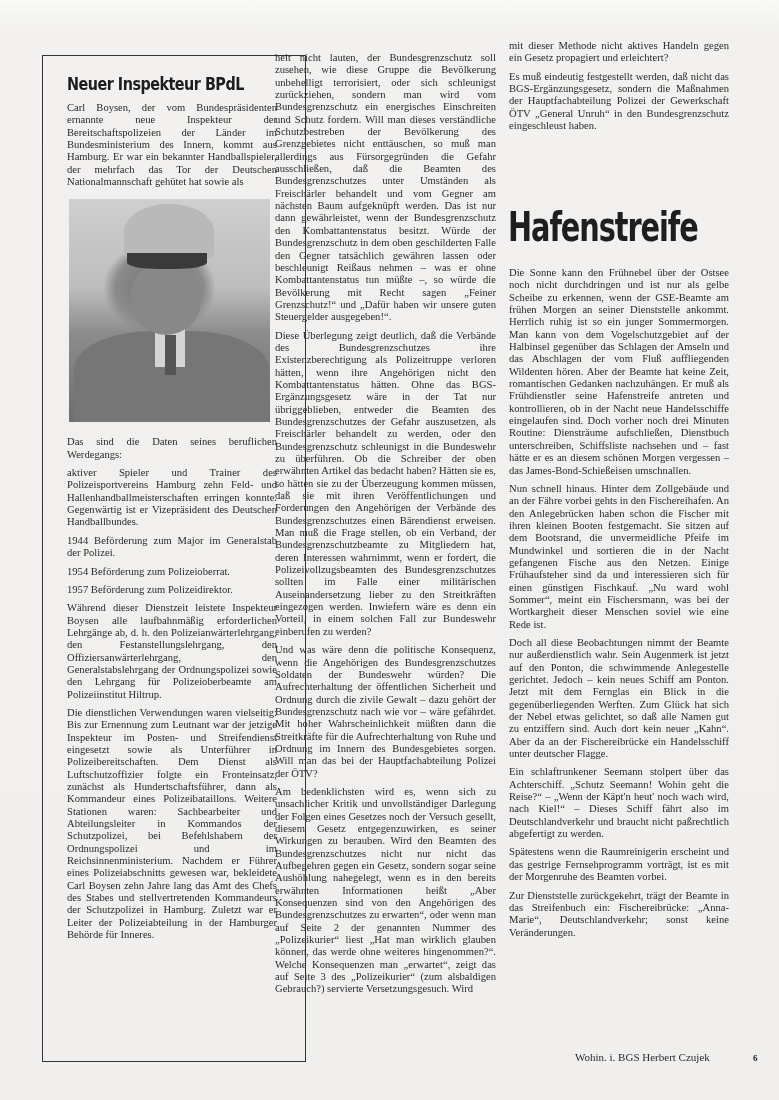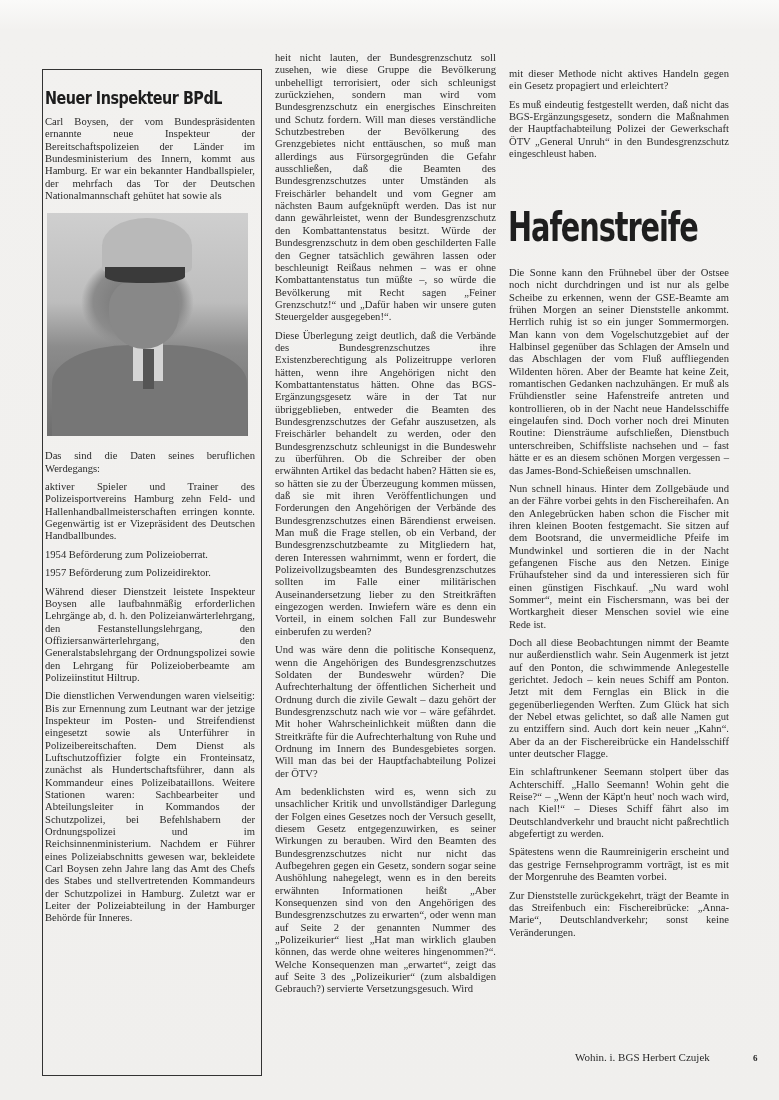--- a/index.html
+++ b/index.html
@@ -2,22 +2,22 @@
 <html><head>
 <meta charset="utf-8">
 <style>
   html,body{margin:0;padding:0;}
   body{width:779px;height:1100px;background:#f1f0ee;position:relative;overflow:hidden;
     font-family:"Liberation Serif","DejaVu Serif",serif;color:#2a2a2a;}
   .page{position:absolute;left:0;top:0;width:779px;height:1100px;
     background:linear-gradient(180deg,#fafaf9 0,#f2f1ef 30px,#f0efed 100%);}
   .col{position:absolute;font-size:10.6px;line-height:12.35px;text-align:justify;hyphens:none;font-family:Liberation Serif, serif;}
   .col p{margin:0 0 6px 0;}
-  .box{position:absolute;left:42px;top:69px;width:214px;height:1005px;border:1.3px solid #333;
-    padding:0 2px;box-sizing:content-box;}
+  .box{position:absolute;left:42px;top:55px;width:214px;height:1005px;border:1.3px solid #333;
+    padding:0 24px;box-sizing:content-box;}
   .box-title{font-family:"DejaVu Sans","Liberation Sans",sans-serif;font-weight:bold;
     font-size:17.5px;letter-spacing:-0.6px;transform:scaleX(0.82);transform-origin:left;
     white-space:nowrap;margin:18px 0 8px 0;color:#1d1d1d;}
   .box .txt{font-size:10.6px;line-height:12.35px;text-align:justify;}
   .box .txt p{margin:0 4px 6px 0;}
   .photo{width:201px;height:223px;margin:11px 0 14px 2px;position:relative;
     background:radial-gradient(ellipse 40% 30% at 45% 40%,#6f6f6f 0,#8b8b8b 55%,transparent 70%),
     linear-gradient(180deg,#cfcfcf 0,#bdbdbd 40%,#8c8c8c 60%,#6e6e6e 100%);overflow:hidden;}
   .photo .cap{position:absolute;left:55px;top:5px;width:90px;height:55px;background:#b9b9b9;
     border-radius:50% 50% 10% 10%;}
@@ -46,45 +46,46 @@
       <div class="coat"></div>
       <div class="shirt"></div>
       <div class="tie"></div>
       <div class="face"></div>
       <div class="cap"></div>
       <div class="brim"></div>
     </div>
     <div class="txt">
       <p>Das sind die Daten seines beruflichen Werdegangs:</p>
       <p>aktiver Spieler und Trainer des Polizeisportvereins Hamburg zehn Feld- und Hallenhandballmeisterschaften erringen konnte. Gegenwärtig ist er Vizepräsident des Deutschen Handballbundes.</p>
+      <p>1944 Beförderung zum Major im Generalstab der Polizei.</p>
       <p>1954 Beförderung zum Polizeioberrat.</p>
       <p>1957 Beförderung zum Polizeidirektor.</p>
       <p>Während dieser Dienstzeit leistete Inspekteur Boysen alle laufbahnmäßig erforderlichen Lehrgänge ab, d. h. den Polizeianwärterlehrgang, den Festanstellungslehrgang, den Offiziersanwärterlehrgang, den Generalstabslehrgang der Ordnungspolizei sowie den Lehrgang für Polizeioberbeamte am Polizeiinstitut Hiltrup.</p>
       <p>Die dienstlichen Verwendungen waren vielseitig: Bis zur Ernennung zum Leutnant war der jetzige Inspekteur im Posten- und Streifendienst eingesetzt sowie als Unterführer in Polizeibereitschaften. Dem Dienst als Luftschutzoffizier folgte ein Fronteinsatz, zunächst als Hundertschaftsführer, dann als Kommandeur eines Polizeibataillons. Weitere Stationen waren: Sachbearbeiter und Abteilungsleiter in Kommandos der Schutzpolizei, bei Befehlshabern der Ordnungspolizei und im Reichsinnenministerium. Nachdem er Führer eines Polizeiabschnitts gewesen war, bekleidete Carl Boysen zehn Jahre lang das Amt des Chefs des Stabes und stellvertretenden Kommandeurs der Schutzpolizei in Hamburg. Zuletzt war er Leiter der Polizeiabteilung in der Hamburger Behörde für Inneres.</p>
     </div>
   </div>
 
   <div class="col" style="left:275px;top:52px;width:221px;">
     <p>heit nicht lauten, der Bundesgrenzschutz soll zusehen, wie diese Gruppe die Bevölkerung unbehelligt terrorisiert, oder sich schleunigst zurückziehen, sondern man wird vom Bundesgrenzschutz ein energisches Einschreiten und Schutz fordern. Will man dieses verständliche Schutzbestreben der Bevölkerung des Grenzgebietes nicht enttäuschen, so muß man allerdings aus Fürsorgegründen die Gefahr ausschließen, daß die Beamten des Bundesgrenzschutzes unter Umständen als Freischärler behandelt und vom Gegner am nächsten Baum aufgeknüpft werden. Das ist nur dann gewährleistet, wenn der Bundesgrenzschutz den Kombattantenstatus besitzt. Würde der Bundesgrenzschutz in dem oben geschilderten Falle den Gegner tatsächlich gewähren lassen oder beschleunigt Reißaus nehmen – was er ohne Kombattantenstatus tun müßte –, so würde die Bevölkerung mit Recht sagen „Feiner Grenzschutz!“ und „Dafür haben wir unsere guten Steuergelder ausgegeben!“.</p>
     <p>Diese Überlegung zeigt deutlich, daß die Verbände des Bundesgrenzschutzes ihre Existenzberechtigung als Polizeitruppe verloren hätten, wenn ihre Angehörigen nicht den Kombattantenstatus hätten. Ohne das BGS-Ergänzungsgesetz wäre in der Tat nur übriggeblieben, entweder die Beamten des Bundesgrenzschutzes der Gefahr auszusetzen, als Freischärler behandelt zu werden, oder den Bundesgrenzschutz schleunigst in die Bundeswehr zu überführen. Ob die Schreiber der oben erwähnten Artikel das bedacht haben? Hätten sie es, so hätten sie zu der Überzeugung kommen müssen, daß sie mit ihren Veröffentlichungen und Forderungen den Angehörigen der Verbände des Bundesgrenzschutzes einen Bärendienst erweisen. Man muß die Frage stellen, ob ein Verband, der Bundesgrenzschutzbeamte zu Mitgliedern hat, deren Interessen wahrnimmt, wenn er fordert, die Polizeivollzugsbeamten des Bundesgrenzschutzes sollten im Falle einer militärischen Auseinandersetzung lieber zu den Streitkräften eingezogen werden. Inwiefern wäre es denn ein Vorteil, in einem solchen Fall zur Bundeswehr einberufen zu werden?</p>
     <p>Und was wäre denn die politische Konsequenz, wenn die Angehörigen des Bundesgrenzschutzes Soldaten der Bundeswehr würden? Die Aufrechterhaltung der öffentlichen Sicherheit und Ordnung durch die zivile Gewalt – dazu gehört der Bundesgrenzschutz nach wie vor – wäre gefährdet. Mit hoher Wahrscheinlichkeit müßten dann die Streitkräfte für die Aufrechterhaltung von Ruhe und Ordnung im Innern des Bundesgebietes sorgen. Will man das bei der Hauptfachabteilung Polizei der ÖTV?</p>
     <p>Am bedenklichsten wird es, wenn sich zu unsachlicher Kritik und unvollständiger Darlegung der Folgen eines Gesetzes noch der Versuch gesellt, diesem Gesetz entgegenzuwirken, es seiner Wirkungen zu berauben. Wird den Beamten des Bundesgrenzschutzes nicht nur nicht das Aufbegehren gegen ein Gesetz, sondern sogar seine Aushöhlung nahegelegt, wenn es in den bereits erwähnten Informationen heißt „Aber Konsequenzen sind von den Angehörigen des Bundesgrenzschutzes zu erwarten“, oder wenn man auf Seite 2 der genannten Nummer des „Polizeikurier“ liest „Hat man wirklich glauben können, das werde ohne weiteres hingenommen?“. Welche Konsequenzen man „erwartet“, zeigt das auf Seite 3 des „Polizeikurier“ (zum alsbaldigen Gebrauch?) servierte Versetzungsgesuch. Wird</p>
   </div>
 
-  <div class="col" style="left:509px;top:68px;width:220px;">
+  <div class="col" style="left:509px;top:40px;width:220px;">
     <p>mit dieser Methode nicht aktives Handeln gegen ein Gesetz propagiert und erleichtert?</p>
     <p>Es muß eindeutig festgestellt werden, daß nicht das BGS-Ergänzungsgesetz, sondern die Maßnahmen der Hauptfachabteilung Polizei der Gewerkschaft ÖTV „General Unruh“ in den Bundesgrenzschutz eingeschleust haben.</p>
   </div>
 
   <div class="hafen-title">Hafenstreife</div>
 
   <div class="col" style="left:509px;top:267px;width:220px;">
     <p>Die Sonne kann den Frühnebel über der Ostsee noch nicht durchdringen und ist nur als gelbe Scheibe zu erkennen, wenn der GSE-Beamte am frühen Morgen an seiner Dienststelle ankommt. Herrlich ruhig ist so ein junger Sommermorgen. Man kann von dem Vogelschutzgebiet auf der Halbinsel gegenüber das Schlagen der Amseln und das Abschlagen der vom Fluß auffliegenden Wildenten hören. Aber der Beamte hat keine Zeit, romantischen Gedanken nachzuhängen. Er muß als Frühdienstler seine Hafenstreife antreten und kontrollieren, ob in der Nacht neue Handelsschiffe eingelaufen sind. Doch vorher noch drei Minuten Routine: Diensträume aufschließen, Dienstbuch unterschreiben, Schiffsliste nachsehen und – fast hätte er es an diesem schönen Morgen vergessen – das James-Bond-Schießeisen umschnallen.</p>
     <p>Nun schnell hinaus. Hinter dem Zollgebäude und an der Fähre vorbei gehts in den Fischereihafen. An den Anlegebrücken haben schon die Fischer mit ihren kleinen Booten festgemacht. Sie sitzen auf dem Bootsrand, die unvermeidliche Pfeife im Mundwinkel und sortieren die in der Nacht gefangenen Fische aus den Netzen. Einige Frühaufsteher sind da und interessieren sich für einen günstigen Fischkauf. „Nu ward wohl Sommer“, meint ein Fischersmann, was bei der Wortkargheit dieser Menschen soviel wie eine Rede ist.</p>
     <p>Doch all diese Beobachtungen nimmt der Beamte nur außerdienstlich wahr. Sein Augenmerk ist jetzt auf den Ponton, die schwimmende Anlegestelle gerichtet. Jedoch – kein neues Schiff am Ponton. Jetzt mit dem Fernglas ein Blick in die gegenüberliegenden Werften. Zum Glück hat sich der Nebel etwas gelichtet, so daß alle Namen gut zu entziffern sind. Auch dort kein neuer „Kahn“. Aber da an der Fischereibrücke ein Handelsschiff unter deutscher Flagge.</p>
-    <p>Ein schlaftrunkener Seemann stolpert über das Achterschiff. „Hallo Seemann! Wohin geht die Reise?“ – „Wenn der Käpt'n heut' noch wach wird, nach Kiel!“ – Dieses Schiff fährt also im Deutschlandverkehr und braucht nicht paßrechtlich abgefertigt zu werden.</p>
+    <p>Ein schlaftrunkener Seemann stolpert über das Achterschiff. „Schutz Seemann! Wohin geht die Reise?“ – „Wenn der Käpt'n heut' noch wach wird, nach Kiel!“ – Dieses Schiff fährt also im Deutschlandverkehr und braucht nicht paßrechtlich abgefertigt zu werden.</p>
     <p>Spätestens wenn die Raumreinigerin erscheint und das gestrige Fernsehprogramm vorträgt, ist es mit der Morgenruhe des Beamten vorbei.</p>
     <p>Zur Dienststelle zurückgekehrt, trägt der Beamte in das Streifenbuch ein: Fischereibrücke: „Anna-Marie“, Deutschlandverkehr; sonst keine Veränderungen.</p>
   </div>
 
   <div class="byline">Wohin. i. BGS Herbert Czujek</div>
   <div class="pagenum">6</div>
 </div>
 
 </body></html>

